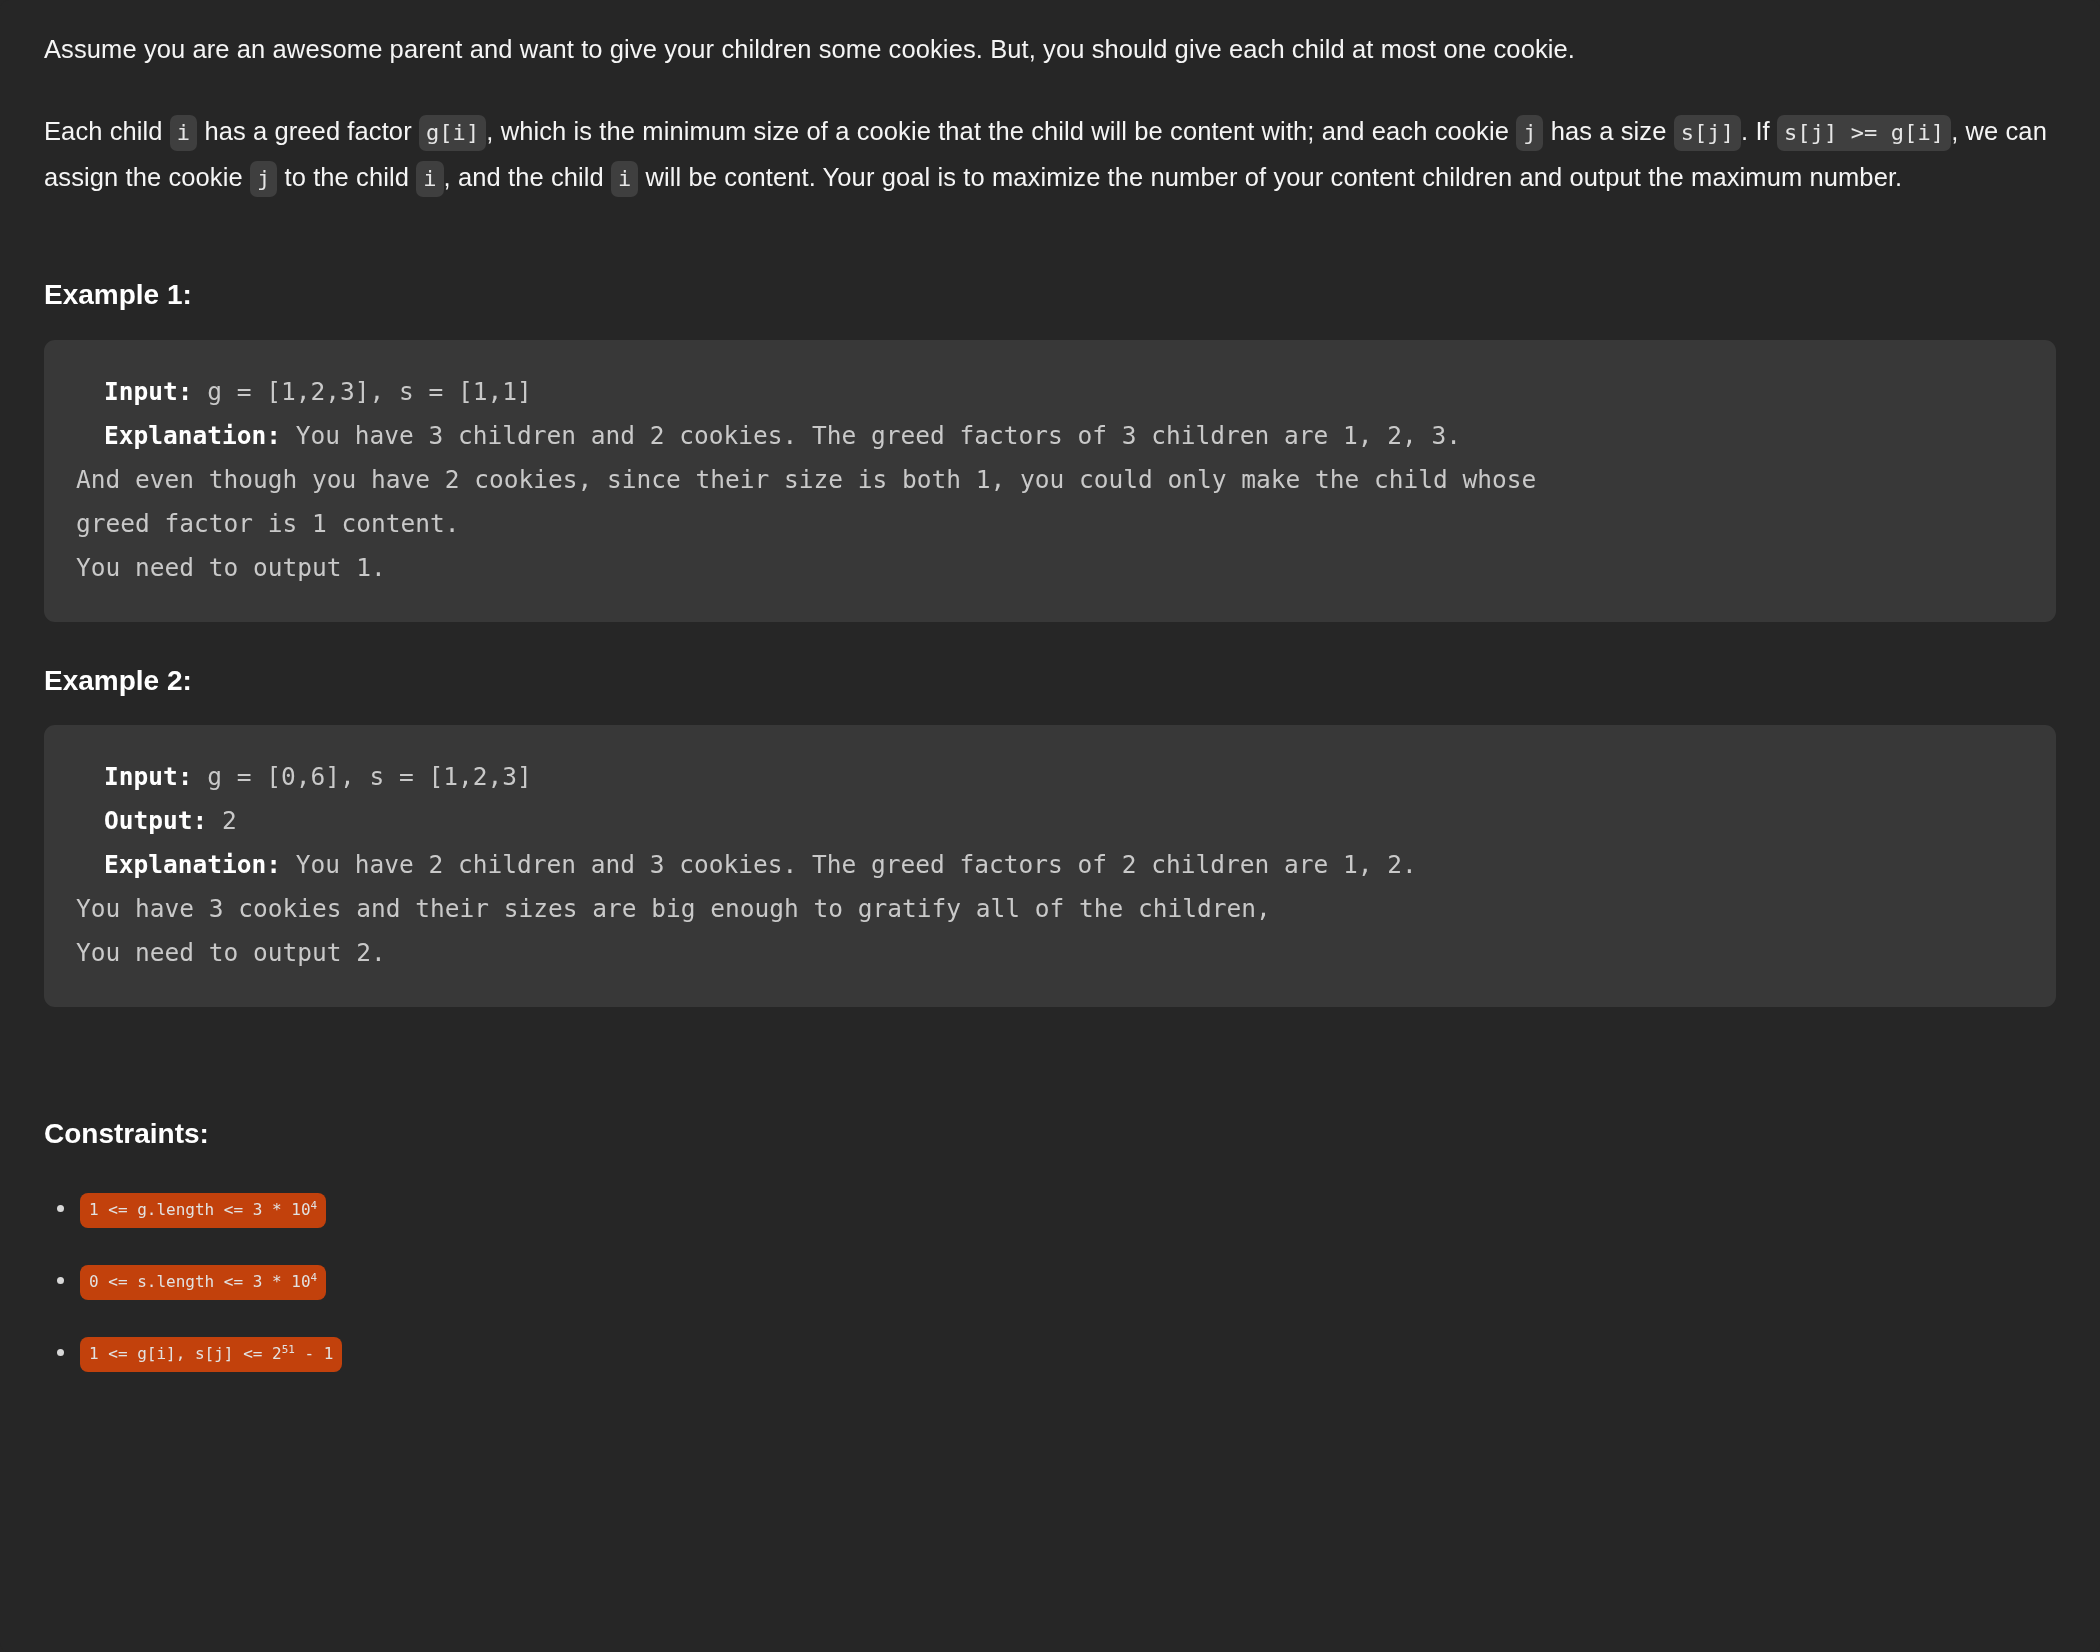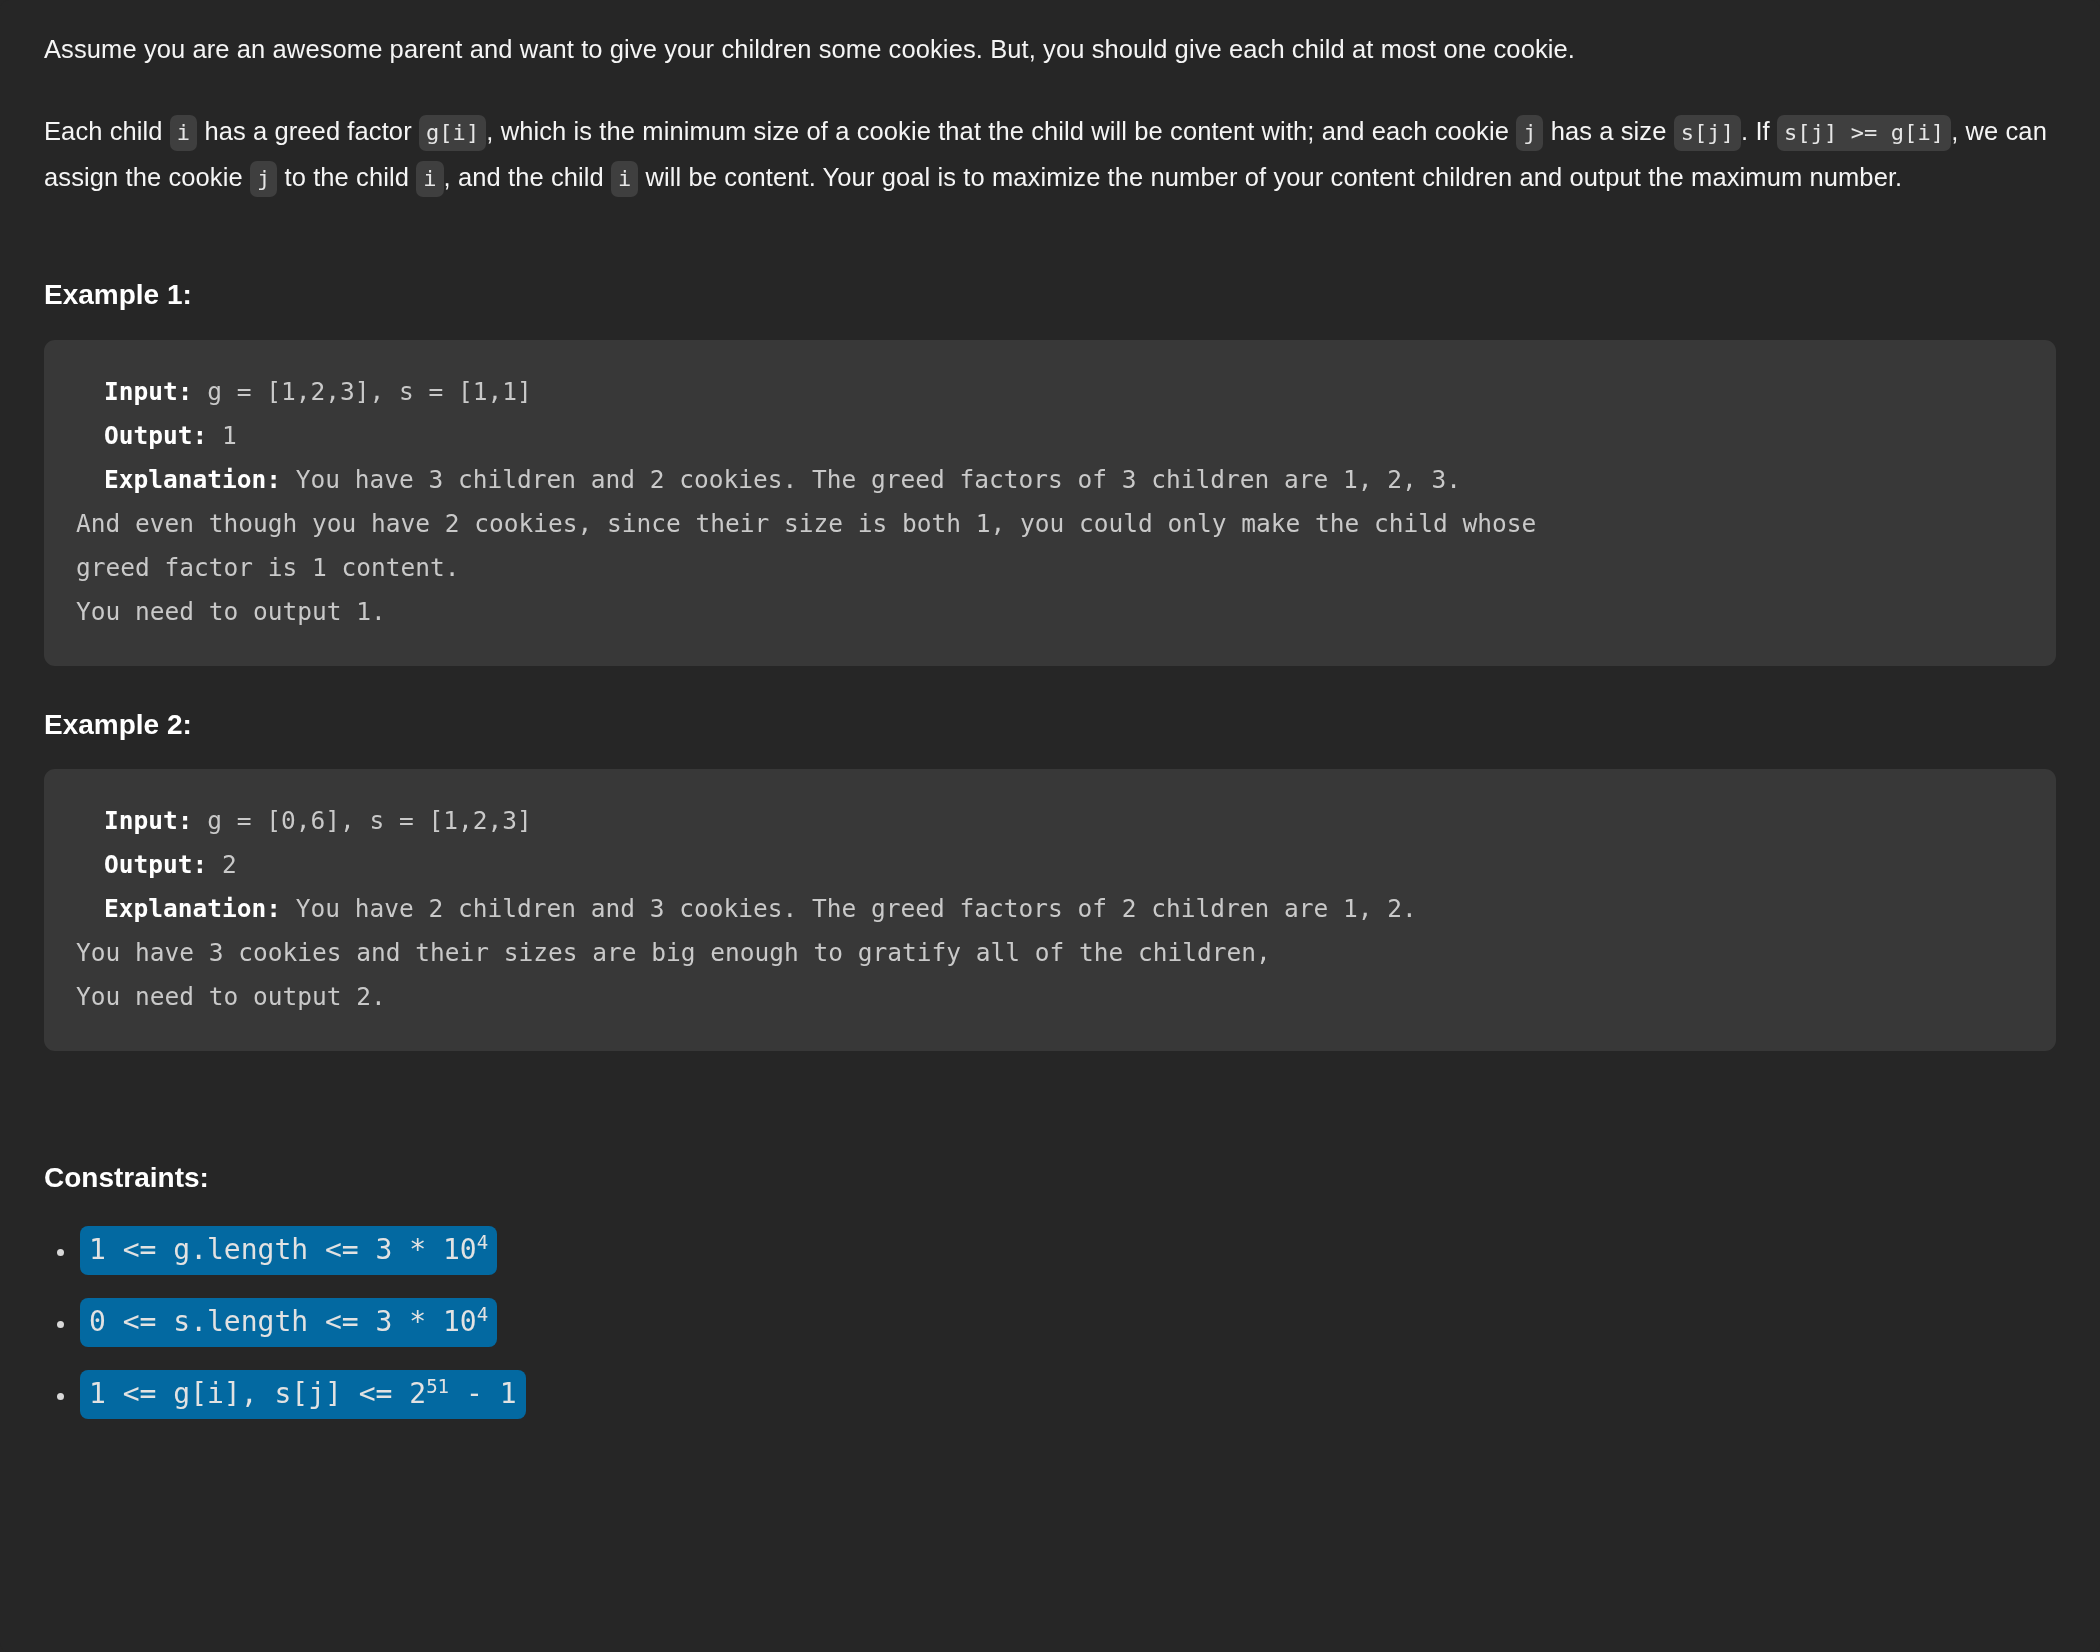--- a/index.html
+++ b/index.html
@@ -101,22 +101,22 @@
     position: absolute;
     left: 13px;
     top: 24px;
     width: 7px;
     height: 7px;
     border-radius: 50%;
     background: #d8d8d8;
   }
   code.chip-block {
     font-family: "DejaVu Sans Mono", "Liberation Mono", monospace;
-    font-size: 28px;
-    background: #0369a1;
+    font-size: 16px;
+    background: #c2410c;
     border-radius: 8px;
     padding: 7px 9px 9px 9px;
     color: #e2e2e2;
     white-space: pre;
     line-height: 1;
   }
   code.chip-block sup {
     font-size: 0.68em;
     vertical-align: super;
     line-height: 0;
@@ -127,21 +127,21 @@
 <body>
 
 <div class="page">
 
   <p class="para p1">Assume you are an awesome parent and want to give your children some cookies. But, you should give each child at most one cookie.</p>
 
   <p class="para p2"><span>Each child </span><code class="chip">i</code><span> has a greed factor </span><code class="chip">g[i]</code><span>, which is the minimum size of a cookie that the child will be content with; and each cookie </span><code class="chip">j</code><span> has a size </span><code class="chip">s[j]</code><span>. If </span><code class="chip">s[j] &gt;= g[i]</code><span>, we can assign the cookie </span><code class="chip">j</code><span> to the child </span><code class="chip">i</code><span>, and the child </span><code class="chip">i</code><span> will be content. Your goal is to maximize the number of your content children and output the maximum number.</span></p>
 
   <h3 class="section-head head-ex1">Example 1:</h3>
 
-  <pre class="codeblock"><span class="ln"><span class="lbl">Input:</span><span> g = [1,2,3], s = [1,1]</span></span><span class="ln"><span class="lbl">Output:</span><span> 1</span></span><span class="ln"><span class="lbl">Explanation:</span><span> You have 3 children and 2 cookies. The greed factors of 3 children are 1, 2, 3.
+  <pre class="codeblock"><span class="ln"><span class="lbl">Input:</span><span> g = [1,2,3], s = [1,1]</span></span><span class="ln"><span class="lbl">Explanation:</span><span> You have 3 children and 2 cookies. The greed factors of 3 children are 1, 2, 3.
 And even though you have 2 cookies, since their size is both 1, you could only make the child whose
 greed factor is 1 content.
 You need to output 1.</span></span></pre>
 
   <h3 class="section-head head-ex2">Example 2:</h3>
 
   <pre class="codeblock"><span class="ln"><span class="lbl">Input:</span><span> g = [0,6], s = [1,2,3]</span></span><span class="ln"><span class="lbl">Output:</span><span> 2</span></span><span class="ln"><span class="lbl">Explanation:</span><span> You have 2 children and 3 cookies. The greed factors of 2 children are 1, 2.
 You have 3 cookies and their sizes are big enough to gratify all of the children,
 You need to output 2.</span></span></pre>
 

